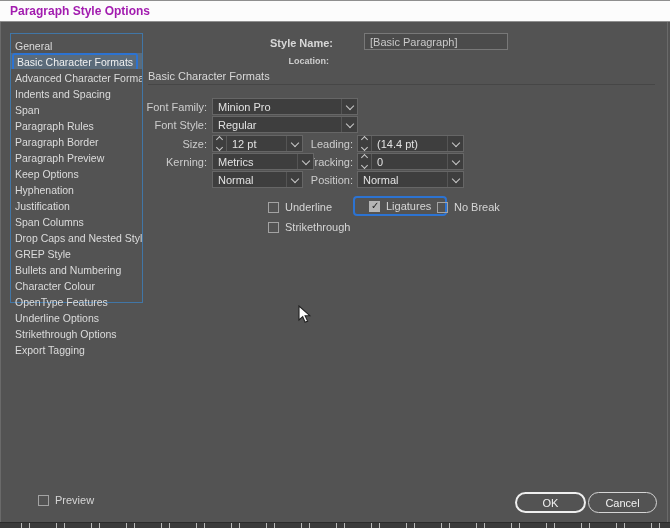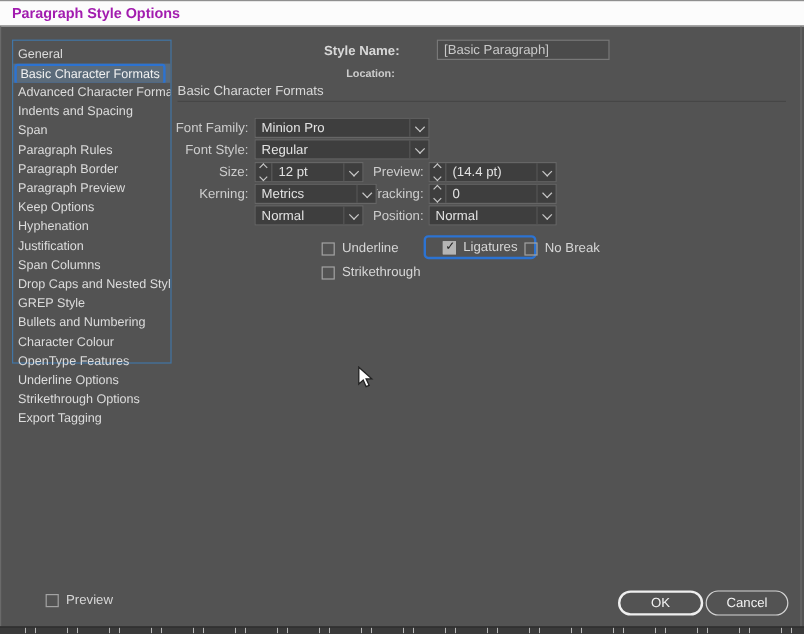--- a/index.html
+++ b/index.html
@@ -108,21 +108,21 @@
   </div>
   <div class="flabel small" style="left:229px;top:56px;width:100px;text-align:right;">Location:</div>
 
   <div class="section-title" style="left:148px;top:70px;">Basic Character Formats</div>
   <div class="separator" style="left:148px;top:84px;width:507px;"></div>
 
   <div class="flabel" style="left:57px;top:101px;width:150px;">Font Family:</div>
   <div class="flabel" style="left:57px;top:119px;width:150px;">Font Style:</div>
   <div class="flabel" style="left:57px;top:138px;width:150px;">Size:</div>
   <div class="flabel" style="left:57px;top:156px;width:150px;">Kerning:</div>
-  <div class="flabel" style="left:253px;top:138px;width:100px;">Preview:</div>
+  <div class="flabel" style="left:253px;top:138px;width:100px;">Leading:</div>
   <div class="flabel" style="left:253px;top:156px;width:100px;">Tracking:</div>
   <div class="flabel" style="left:253px;top:174px;width:100px;">Position:</div>
 
   <div class="combo" style="left:212px;top:98px;width:146px;">
     <span class="val">Minion Pro</span>
     <span class="chev">
         <i></i>
       </span>
   </div>
   <div class="combo" style="left:212px;top:116px;width:146px;">

